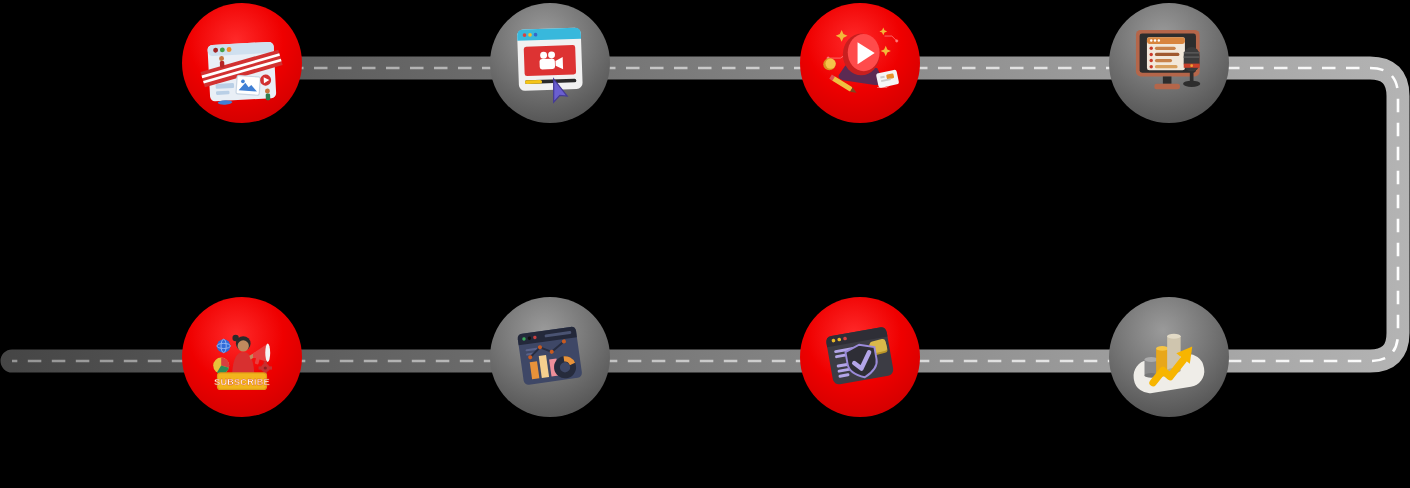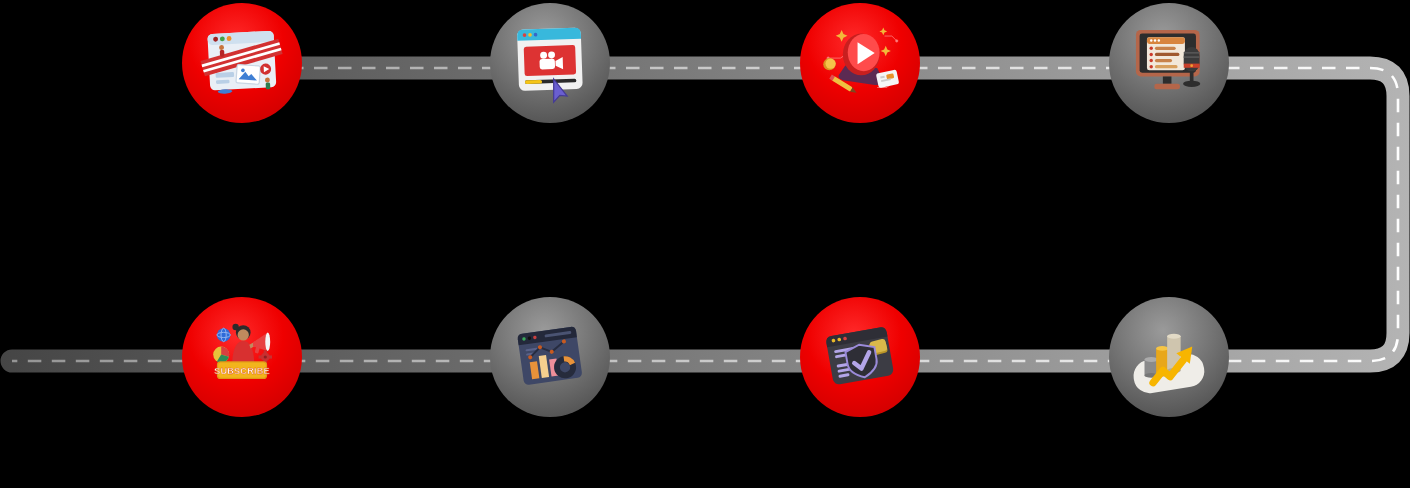--- a/index.html
+++ b/index.html
@@ -5,21 +5,21 @@
   html,body{margin:0;padding:0;background:#000;}
   #stage{position:relative;width:1410px;height:488px;background:#000;overflow:hidden;
          font-family:"Liberation Sans", sans-serif;}
   .road-svg{position:absolute;left:0;top:0;}
   .node{position:absolute;width:120px;height:120px;border-radius:50%;
         display:flex;align-items:center;justify-content:center;}
   .node.red{background:radial-gradient(circle at 45% 32%, #ff2a2a 0%, #ef0000 45%, #c30000 100%);}
   .node.gray{background:radial-gradient(circle at 45% 28%, #9a9a9a 0%, #6e6e6e 52%, #444444 100%);}
   .row-top{top:3px;}
   .row-bottom{top:297px;}
-  .col-1{left:182px;} .col-2{left:490px;} .col-3{left:800px;} .col-4{left:1109px;}
+  .col-1{left:182px;align-items:flex-end;} .col-2{left:490px;} .col-3{left:800px;} .col-4{left:1109px;}
   .node svg{display:block;}
   .sub-text{font-family:"Liberation Sans", sans-serif;font-weight:bold;}
 </style>
 </head>
 <body>
 
 <div id="stage">
 
   <svg class="road-svg" width="1410" height="488" viewBox="0 0 1410 488">
     <defs>

